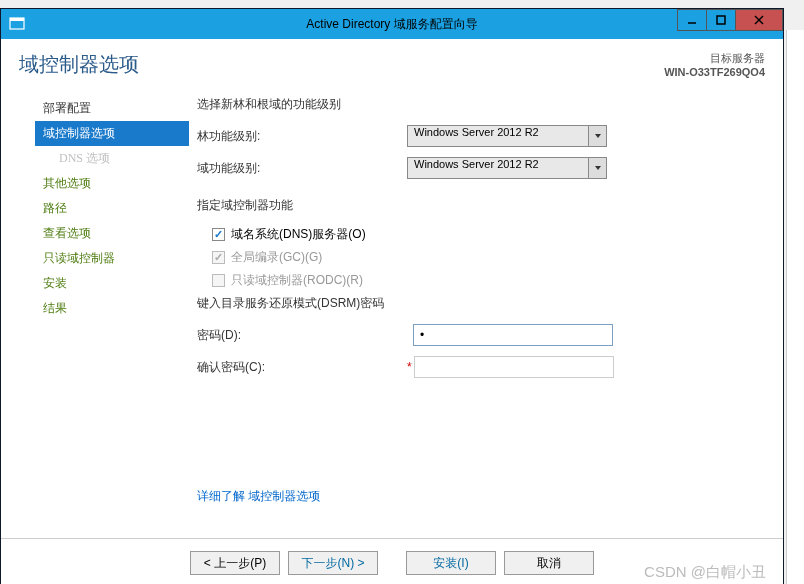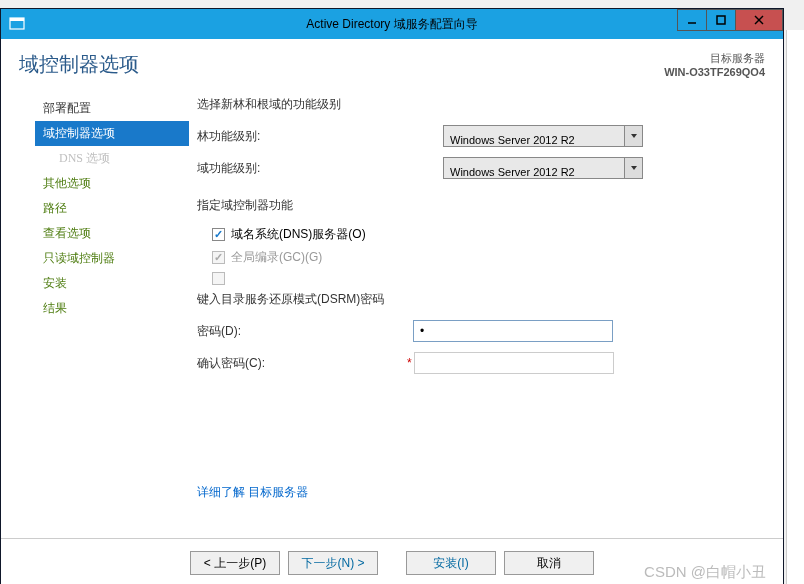--- a/index.html
+++ b/index.html
@@ -28,21 +28,21 @@
     .sidebar { width: 170px; padding-top: 6px; padding-left: 16px; font-family: Liberation Serif, serif; }
     .sidebar-item { padding: 4px 8px; font-size: 12px; color: #4d7c0f; cursor: pointer; }
     .sidebar-item.completed { color: #333; }
     .sidebar-item.active { background: #1979ca; color: #fff; }
     .sidebar-item.sub { padding-left: 24px; color: #c0c0c0; }
     
     .form-area { flex: 1; padding-top: 6px; padding-left: 8px; }
     .section-title { font-size: 12px; color: #333; margin-bottom: 12px; }
     .form-row { display: flex; align-items: center; margin-bottom: 10px; }
     .form-label { width: 210px; font-size: 12px; color: #333; }
-    .select { border: 1px solid #888; background: #e8e8e8; width: 200px; height: 22px; display: flex; align-items: flex-end; padding-left: 6px; font-size: 11px; position: relative; cursor: pointer; margin-left: 36px; }
+    .select { border: 1px solid #888; background: #e8e8e8; width: 200px; height: 22px; display: flex; align-items: flex-start; padding-left: 6px; font-size: 11px; position: relative; cursor: pointer; }
     .select-arrow { position: absolute; right: 0; top: 0; width: 18px; height: 100%; border-left: 1px solid #888; background: #ddd; display: flex; align-items: center; justify-content: center; }
     .select-arrow::after { content: ""; border-left: 3px solid transparent; border-right: 3px solid transparent; border-top: 4px solid #333; }
     
     .checkbox-row { display: flex; align-items: center; margin-bottom: 6px; padding-left: 15px; }
     .checkbox { width: 13px; height: 13px; border: 1px solid #888; margin-right: 6px; display: flex; align-items: center; justify-content: center; background: #fff; }
     .checkbox.checked::after { content: "✓"; color: #1979ca; font-size: 11px; line-height: 1; font-weight: bold; }
     .checkbox.disabled { border-color: #bbb; background: #f5f5f5; }
     .checkbox.disabled.checked::after { color: #aaa; }
     .checkbox-label { font-size: 12px; }
     .checkbox-label.disabled { color: #999; }
@@ -138,36 +138,37 @@
         <div class="checkbox-row">
           <span class="checkbox checked"></span>
           <span class="checkbox-label">域名系统(DNS)服务器(O)</span>
         </div>
         <div class="checkbox-row">
           <span class="checkbox checked disabled"></span>
           <span class="checkbox-label disabled">全局编录(GC)(G)</span>
         </div>
         <div class="checkbox-row">
           <span class="checkbox disabled"></span>
+          <span class="checkbox-label disabled">只读域控制器(RODC)(R)</span>
         </div>
         
         <div class="section-title" style="margin-top:3px">键入目录服务还原模式(DSRM)密码</div>
         
         <div class="form-row">
           <div class="form-label">密码(D):</div>
           <span style="width:6px"></span>
           <input type="text" class="text-input" value="•" style="">
         </div>
         <div class="form-row">
           <div class="form-label">确认密码(C):</div>
           <span class="required">*</span>
           <input type="text" class="text-input confirm" style="">
         </div>
         
-        <a class="link">详细了解 目标服务器</a>
+        <a class="link">详细了解 域控制器选项</a>
       </div>
     </div>
   </div>
 
   <div class="footer">
     <button class="btn">&lt; 上一步(P)</button>
     <button class="btn" disabled="">下一步(N) &gt;</button>
     <button class="btn" disabled="" style="margin-left:20px">安装(I)</button>
     <button class="btn">取消</button>
   </div>

